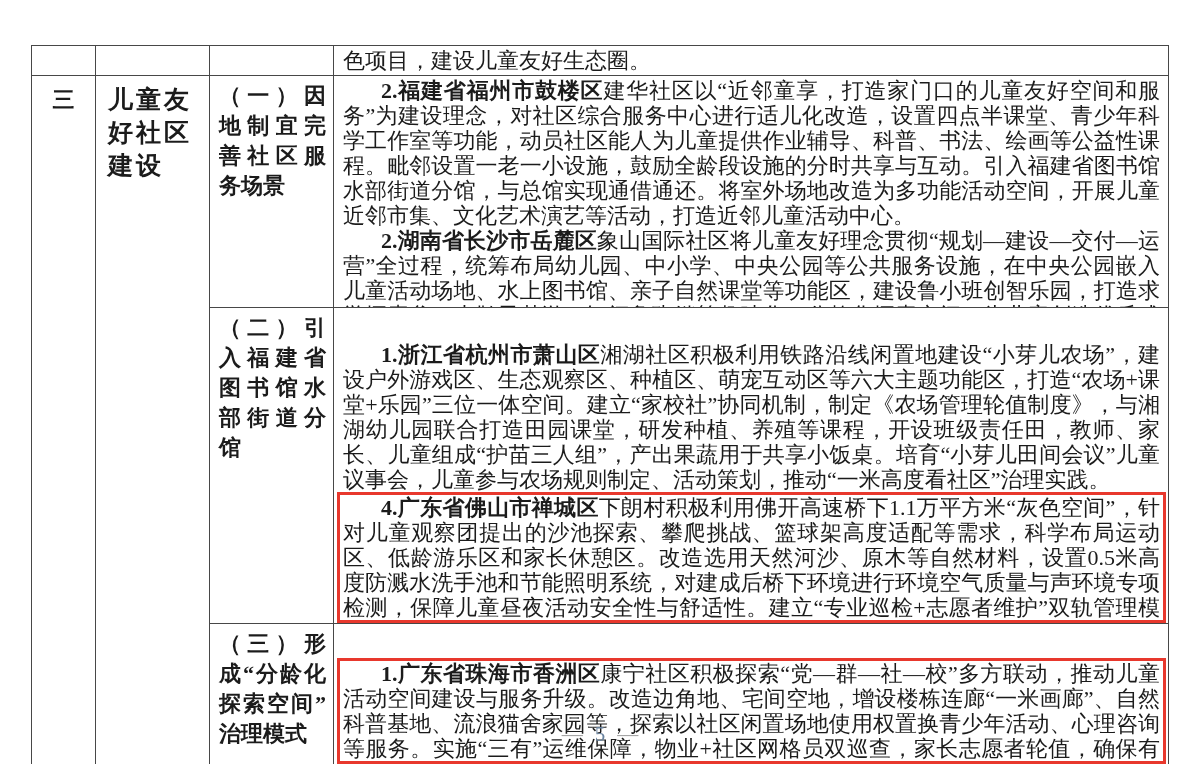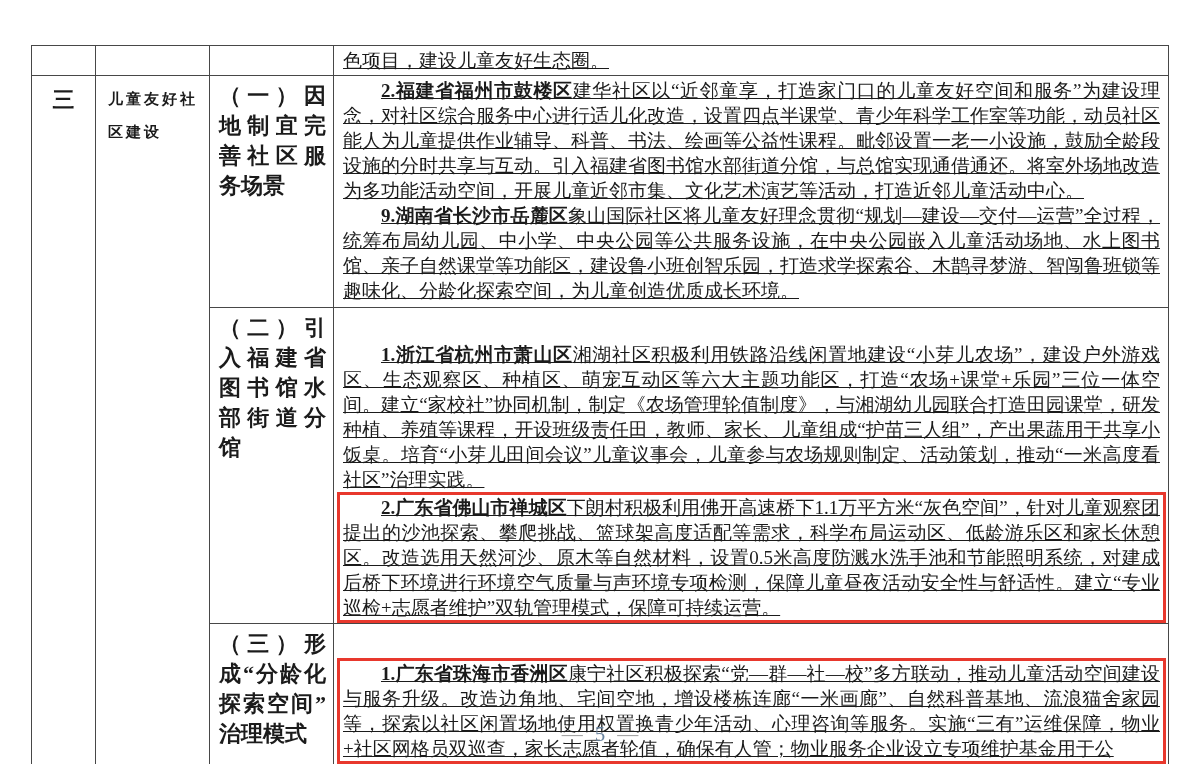--- a/index.html
+++ b/index.html
@@ -16,25 +16,25 @@
   }
   table.doc{
     position:absolute;left:31px;top:45px;width:1137px;
     border-collapse:collapse;table-layout:fixed;
   }
   td{border:1px solid var(--border-col);vertical-align:top;padding:0;}
   tr.last td, td.spancell{border-bottom-style:hidden;}
   
   .c-idx-inner{padding-top:9px;text-align:center;font-weight:700;font-size:22px;}
   
-  .c-cat-inner{padding:7px 8px 0 12px;font-weight:700;font-size:15px;line-height:33px;letter-spacing:3px;}
+  .c-cat-inner{padding:7px 8px 0 12px;font-weight:700;font-size:25px;line-height:33px;letter-spacing:3px;}
   
   .c-sec-inner{padding:5px 7px 0 9px;font-weight:700;font-size:22px;line-height:30px;text-align:justify;}
   
-  .body{padding:2px 8px 0 9px;font-size:19px;line-height:25px;text-align:justify;overflow:hidden;text-decoration:underline;}
+  .body{padding:2px 8px 0 9px;font-size:22px;line-height:25px;text-align:justify;overflow:hidden;}
   .h28{height:26px;}
   .h229{height:229px;}
   .h281{height:281px;}
   .h106{height:106px;align-items:flex-end;}
   .flexcol{display:flex;flex-direction:column;margin-top:32px;}
   .body p{margin:0;text-indent:38px;}
   .body p.noindent{text-indent:0;}
   .lead{font-weight:700;}
   .red-box{
     flex:1 1 auto;min-height:0;box-sizing:border-box;overflow:hidden;
@@ -76,34 +76,34 @@
       </td>
       <td rowspan="3" class="spancell">
         <div class="c-cat-inner">儿童友好社区建设</div>
       </td>
       <td>
         <div class="c-sec-inner">（一）因地制宜完善社区服务场景</div>
       </td>
       <td>
         <div class="body h229">
           <p><span class="lead">2.福建省福州市鼓楼区</span><span>建华社区以“近邻童享，打造家门口的儿童友好空间和服务”为建设理念，对社区综合服务中心进行适儿化改造，设置四点半课堂、青少年科学工作室等功能，动员社区能人为儿童提供作业辅导、科普、书法、绘画等公益性课程。毗邻设置一老一小设施，鼓励全龄段设施的分时共享与互动。引入福建省图书馆水部街道分馆，与总馆实现通借通还。将室外场地改造为多功能活动空间，开展儿童近邻市集、文化艺术演艺等活动，打造近邻儿童活动中心。</span></p>
-          <p><span class="lead">9.湖南省长沙市岳麓区</span><span>象山国际社区将儿童友好理念贯彻“规划—建设—交付—运营”全过程，统筹布局幼儿园、中小学、中央公园等公共服务设施，在中央公园嵌入儿童活动场地、水上图书馆、亲子自然课堂等功能区，建设鲁小班创智乐园，打造求学探索谷、木鹊寻梦游、智闯鲁班锁等趣味化、分龄化探索空间，为儿童创造优质成长环境。</span></p>
+          <p><span class="lead">2.湖南省长沙市岳麓区</span><span>象山国际社区将儿童友好理念贯彻“规划—建设—交付—运营”全过程，统筹布局幼儿园、中小学、中央公园等公共服务设施，在中央公园嵌入儿童活动场地、水上图书馆、亲子自然课堂等功能区，建设鲁小班创智乐园，打造求学探索谷、木鹊寻梦游、智闯鲁班锁等趣味化、分龄化探索空间，为儿童创造优质成长环境。</span></p>
         </div>
       </td>
     </tr>
 
     <tr style="height:283px">
       <td>
         <div class="c-sec-inner">（二）引入福建省图书馆水部街道分馆</div>
       </td>
       <td>
         <div class="body h281 flexcol">
           <p><span class="lead">1.浙江省杭州市萧山区</span><span>湘湖社区积极利用铁路沿线闲置地建设“小芽儿农场”，建设户外游戏区、生态观察区、种植区、萌宠互动区等六大主题功能区，打造“农场+课堂+乐园”三位一体空间。建立“家校社”协同机制，制定《农场管理轮值制度》，与湘湖幼儿园联合打造田园课堂，研发种植、养殖等课程，开设班级责任田，教师、家长、儿童组成“护苗三人组”，产出果蔬用于共享小饭桌。培育“小芽儿田间会议”儿童议事会，儿童参与农场规则制定、活动策划，推动“一米高度看社区”治理实践。</span></p>
           <div class="red-box">
-            <p><span class="lead">2.广东省佛山市禅城区</span><span>下朗村积极利用佛开高速桥下1.1万平方米“灰色空间”，针对儿童观察团提出的沙池探索、攀爬挑战、篮球架高度适配等需求，科学布局运动区、低龄游乐区和家长休憩区。改造选用天然河沙、原木等自然材料，设置0.5米高度防溅水洗手池和节能照明系统，对建成后桥下环境进行环境空气质量与声环境专项检测，保障儿童昼夜活动安全性与舒适性。建立“专业巡检+志愿者维护”双轨管理模式，保障可持续运营。</span></p>
+            <p><span class="lead">4.广东省佛山市禅城区</span><span>下朗村积极利用佛开高速桥下1.1万平方米“灰色空间”，针对儿童观察团提出的沙池探索、攀爬挑战、篮球架高度适配等需求，科学布局运动区、低龄游乐区和家长休憩区。改造选用天然河沙、原木等自然材料，设置0.5米高度防溅水洗手池和节能照明系统，对建成后桥下环境进行环境空气质量与声环境专项检测，保障儿童昼夜活动安全性与舒适性。建立“专业巡检+志愿者维护”双轨管理模式，保障可持续运营。</span></p>
           </div>
         </div>
       </td>
     </tr>
 
     <tr class="last" style="height:108px">
       <td>
         <div class="c-sec-inner">（三）形成“分龄化探索空间”治理模式</div>
       </td>
       <td>

